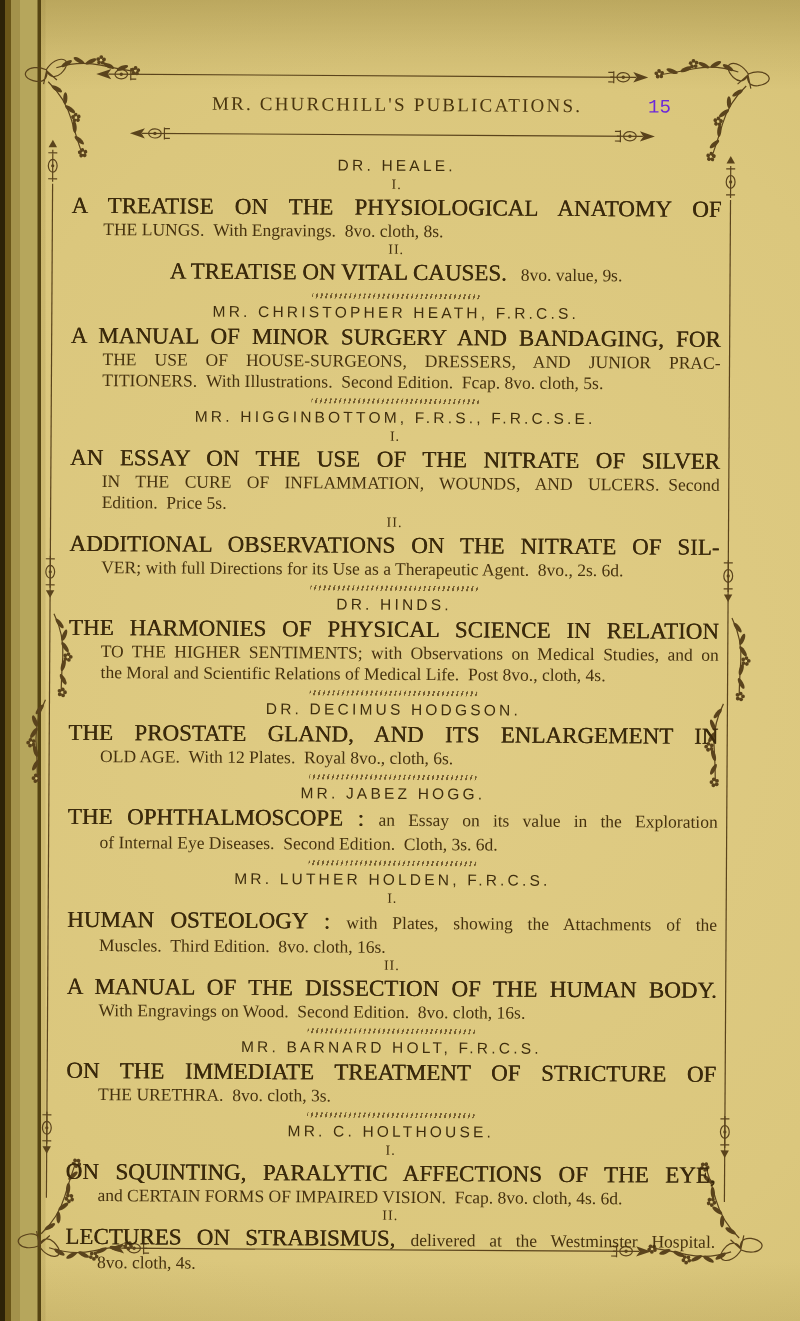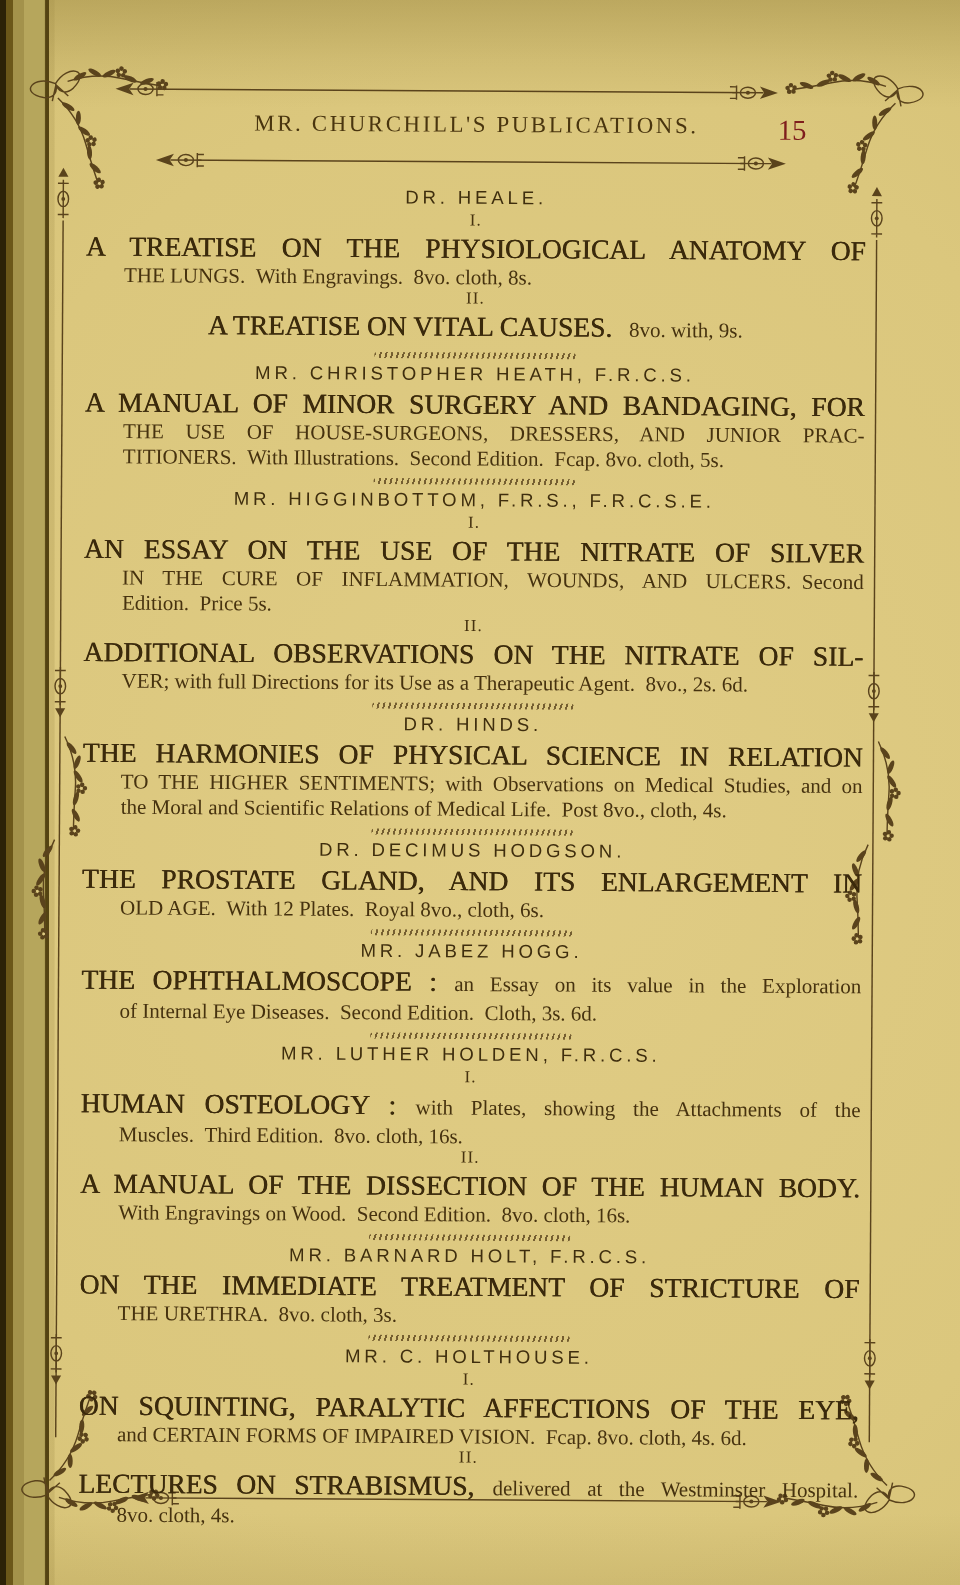--- a/index.html
+++ b/index.html
@@ -20,21 +20,21 @@
       #b6a65c 20px 37px, #544312 38px 41px, rgba(160,140,70,.25) 41px 45px, rgba(160,140,70,0) 46px);}
   .tilt{position:absolute;left:0;top:0;width:800px;height:1321px;
     transform:rotate(.35deg);transform-origin:90px 120px;}
 
   svg.frame{position:absolute;left:0;top:0;pointer-events:none;}
   svg.frame{fill:#5a431c;}
   svg.frame .st{stroke:#5a431c;stroke-width:1.2;fill:none;}
 
   .pagehead{position:absolute;left:72px;top:92px;width:650px;text-align:center;
     font-size:19px;letter-spacing:2.2px;color:#49350f;}
-  .pagenum{position:absolute;left:648px;top:93px;font-size:24px;color:#7f1d1d;}
+  .pagenum{position:absolute;left:648px;top:93px;font-size:19px;color:#6d28d9;font-family:Liberation Mono, monospace;}
 
   .content{position:absolute;left:72px;top:150px;width:650px;color:#46320f;}
 
   .author{font-family:"Liberation Sans",sans-serif;font-size:15.5px;line-height:20px;
     letter-spacing:3.2px;text-align:center;color:#3f2e0e;margin:4px 0 1px;}
   .num{font-size:14px;line-height:16px;text-align:center;letter-spacing:1px;margin:0;color:#46320f;}
   .bigline{font-size:23px;line-height:27px;margin:1px 0 0;color:#3b2a0c;
     text-align:justify;text-align-last:justify;text-shadow:.4px 0 0 currentColor;}
   .bigline.center{text-align:center;text-align-last:center;}
   .bigline .tail{font-size:17.5px;text-shadow:none;color:#46320f;}
@@ -153,21 +153,21 @@
   <div class="pagenum">15</div>
 
   <div class="content">
 
     <div>
       <p class="author">DR. HEALE.</p>
       <p class="num">I.</p>
       <p class="bigline">A TREATISE ON THE PHYSIOLOGICAL ANATOMY OF</p>
       <p class="cont">THE LUNGS. With Engravings. 8vo. cloth, 8s.</p>
       <p class="num">II.</p>
-      <p class="bigline center"><span>A TREATISE ON VITAL CAUSES.</span><span class="tail">8vo. with, 9s.</span></p>
+      <p class="bigline center"><span>A TREATISE ON VITAL CAUSES.</span><span class="tail">8vo. value, 9s.</span></p>
     </div>
     <div class="sep"></div>
 
     <div>
       <p class="author">MR. CHRISTOPHER HEATH, F.R.C.S.</p>
       <p class="bigline">A MANUAL OF MINOR SURGERY AND BANDAGING, FOR</p>
       <p class="cont jl">THE USE OF HOUSE-SURGEONS, DRESSERS, AND JUNIOR PRAC-</p>
       <p class="cont">TITIONERS. With Illustrations. Second Edition. Fcap. 8vo. cloth, 5s.</p>
     </div>
     <div class="sep"></div>

